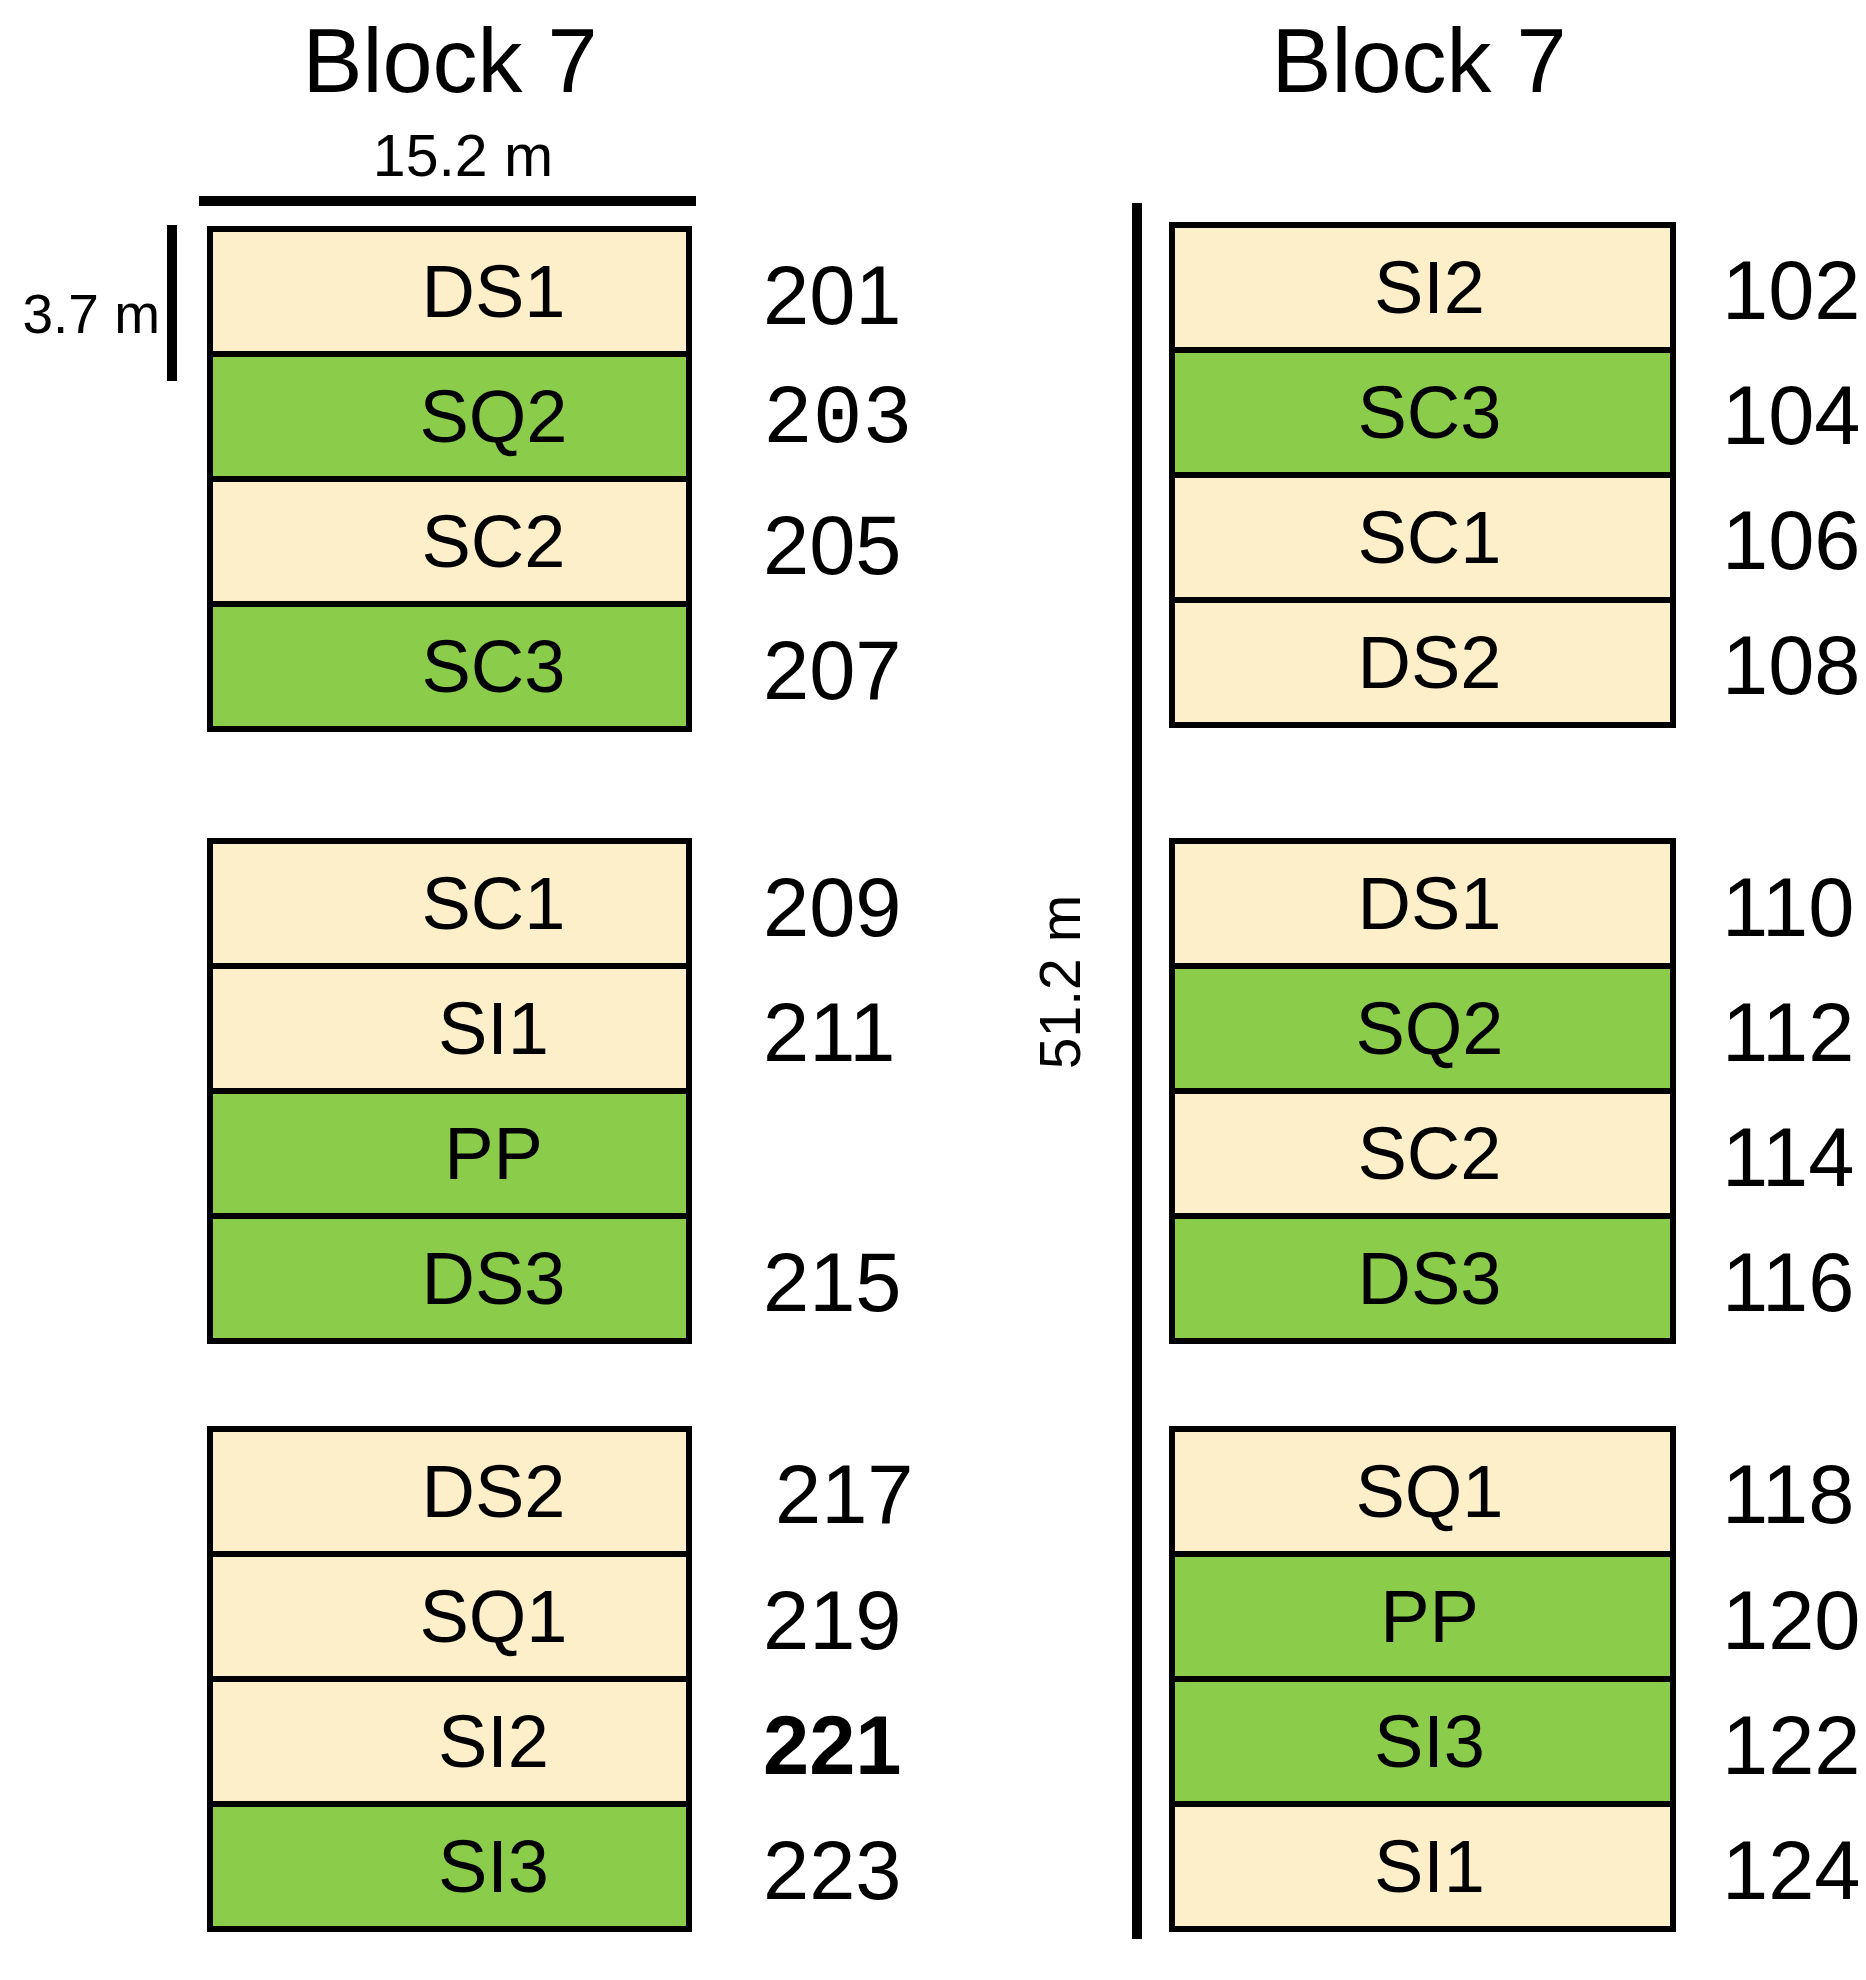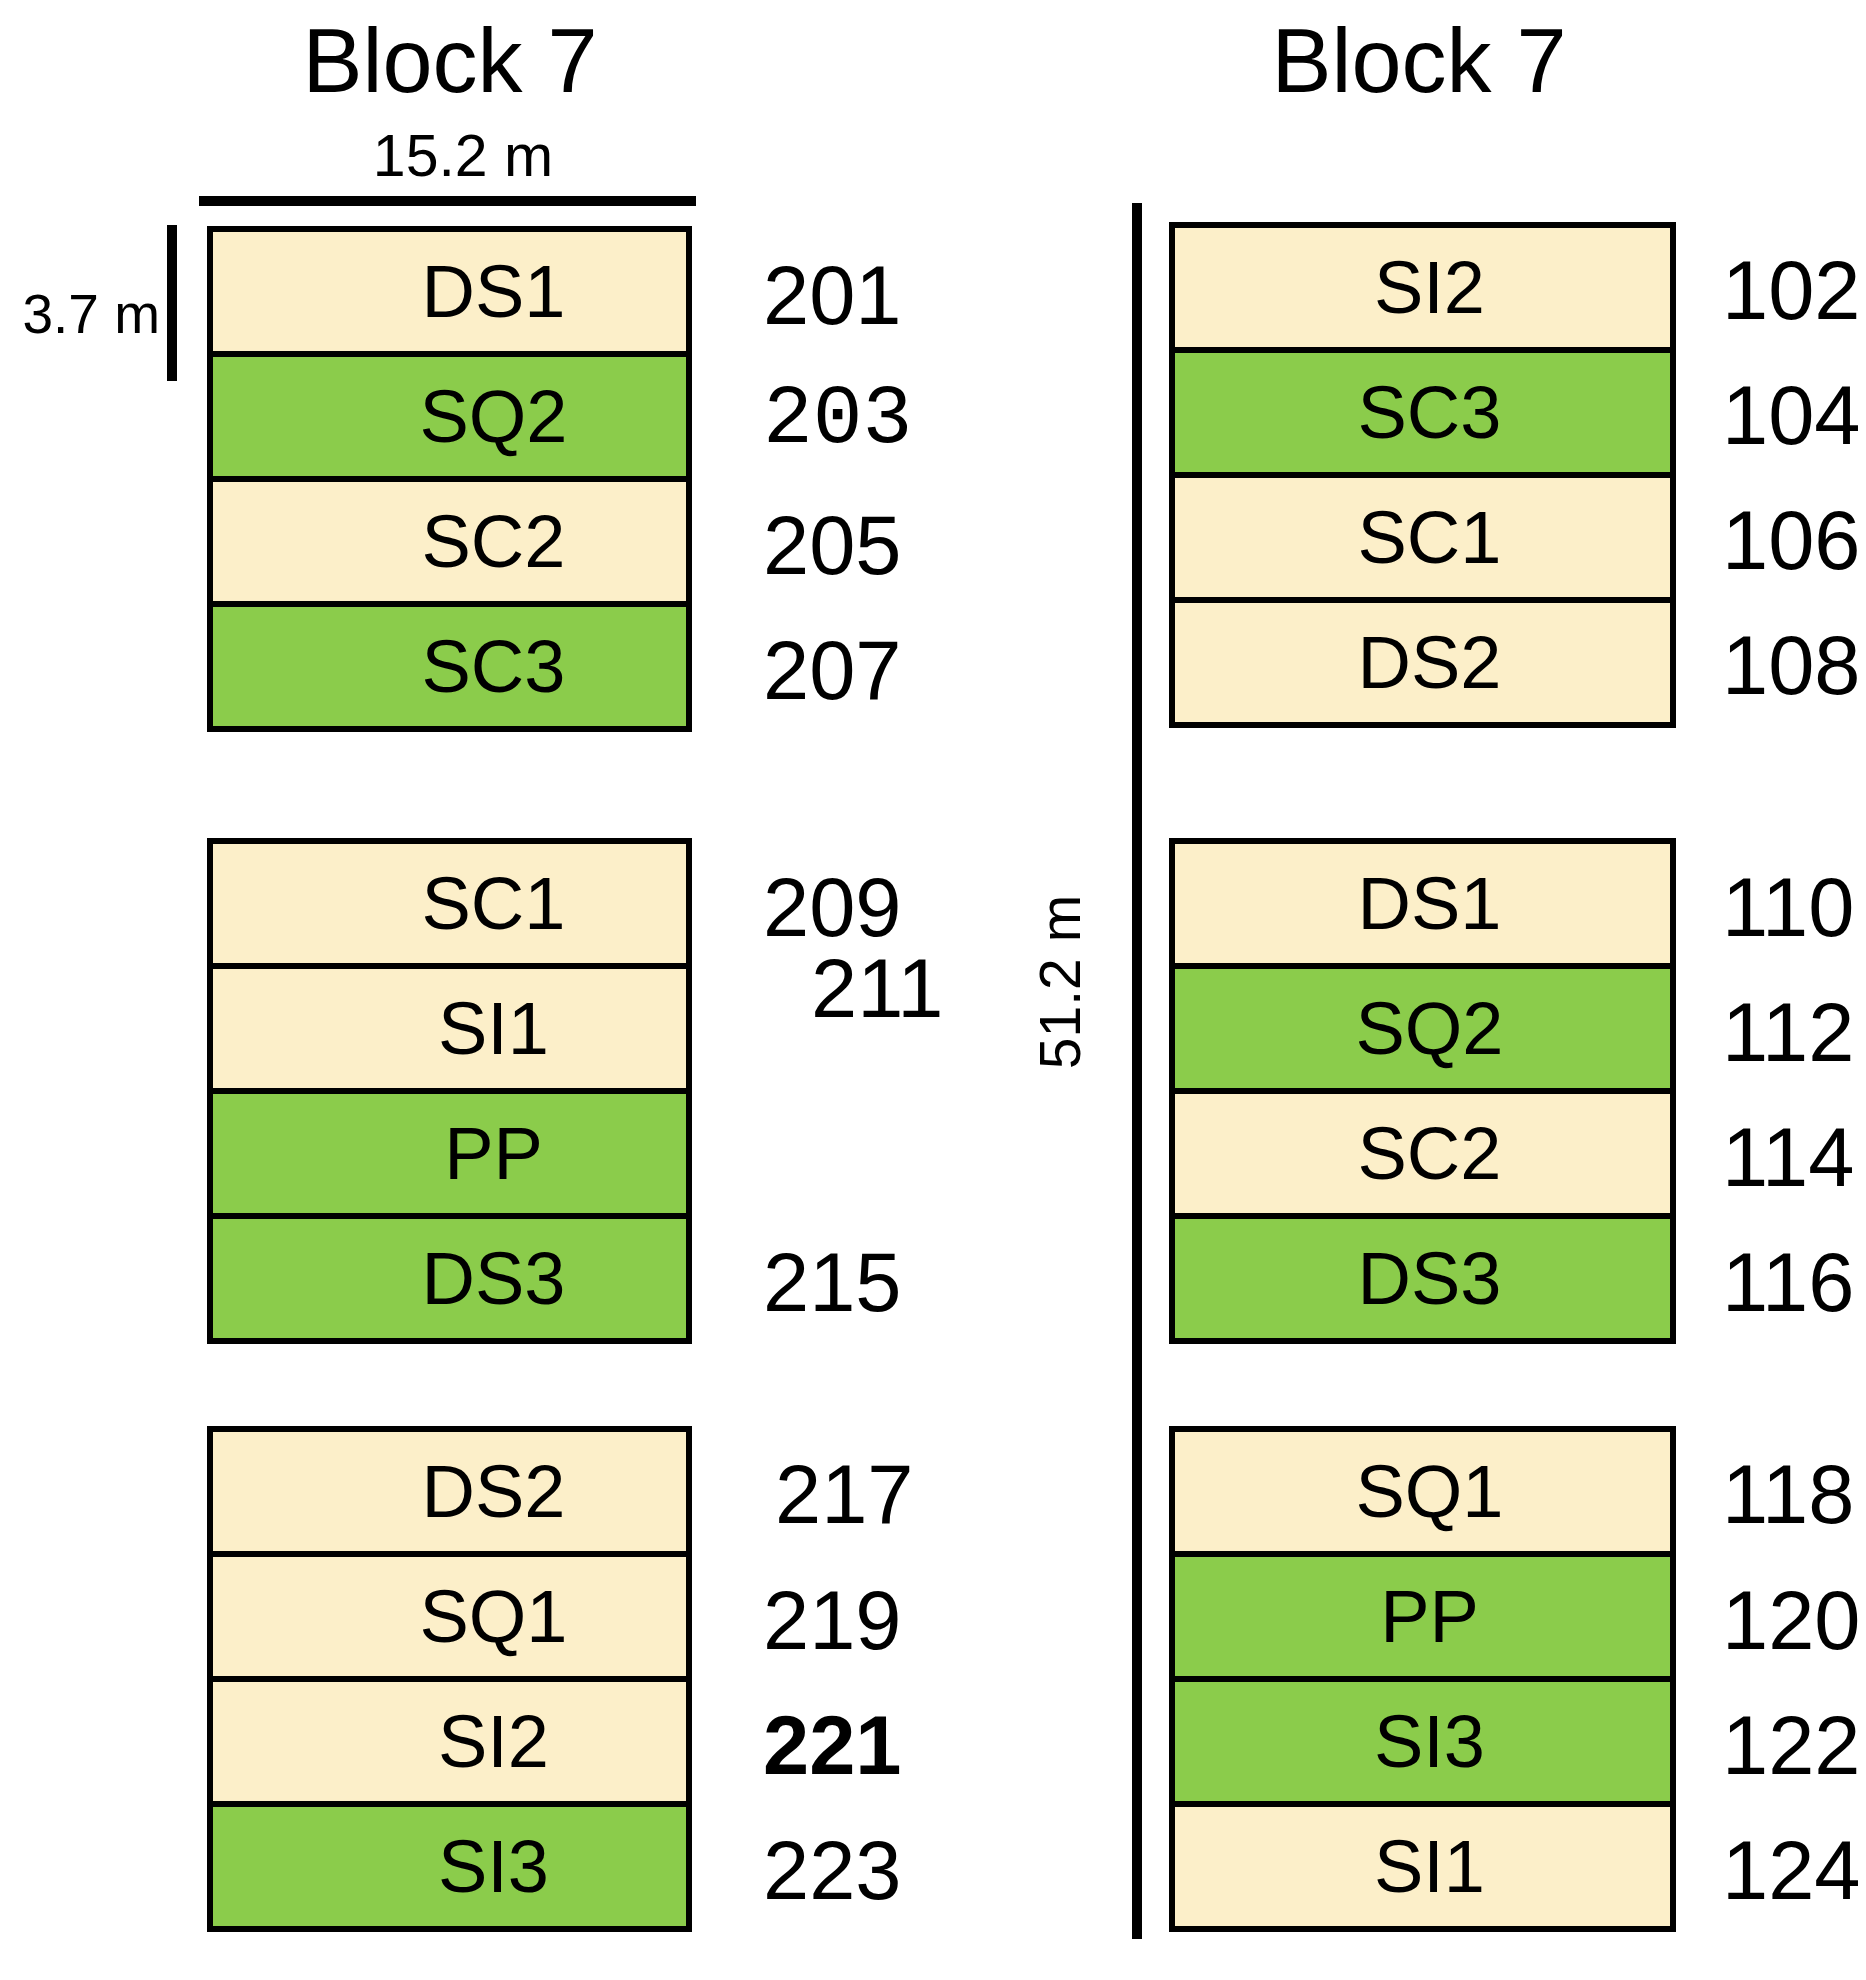--- a/index.html
+++ b/index.html
@@ -101,21 +101,21 @@
         <span style="transform: translateX(44px);">SQ2</span>
       </div>
       <div class="plot-cell" style="background: rgb(252, 239, 201);">
         <span style="transform: translateX(44px);">SC2</span>
       </div>
       <div class="plot-cell" style="background: rgb(139, 204, 75);">
         <span style="transform: translateX(44px);">SC3</span>
       </div>
     </div>
     <div class="plot-number" style="left: 763px; top: 848px;">209</div>
-    <div class="plot-number" style="left: 763px; top: 929px; margin-left: 48px;">211</div>
+    <div class="plot-number" style="left: 763px; top: 973px;">211</div>
     <div class="plot-number" style="left: 763px; top: 1223px;">215</div>
     <div class="plot-group" style="left: 207px; top: 838px; width: 485px;">
       <div class="plot-cell" style="background: rgb(252, 239, 201);">
         <span style="transform: translateX(44px);">SC1</span>
       </div>
       <div class="plot-cell" style="background: rgb(252, 239, 201);">
         <span style="transform: translateX(44px);">SI1</span>
       </div>
       <div class="plot-cell" style="background: rgb(139, 204, 75);">
         <span style="transform: translateX(44px);">PP</span>

